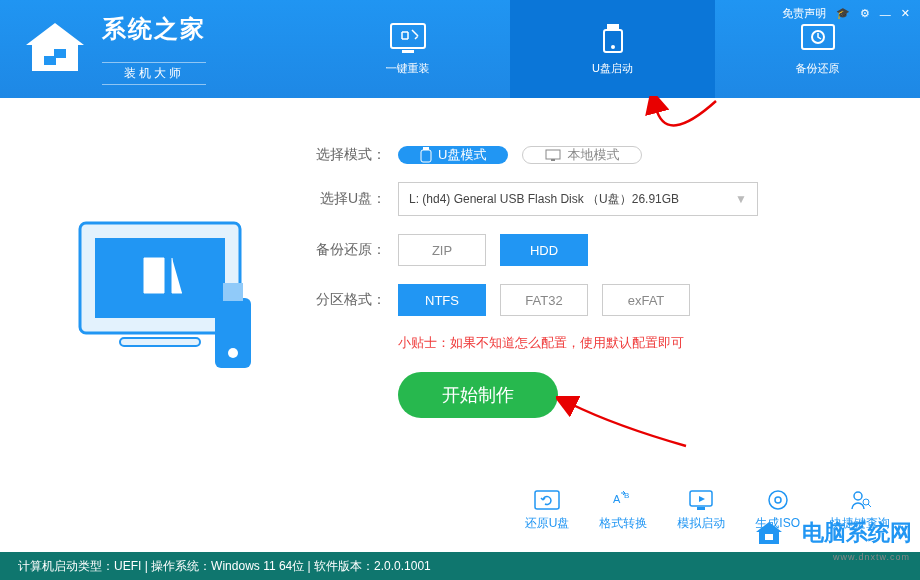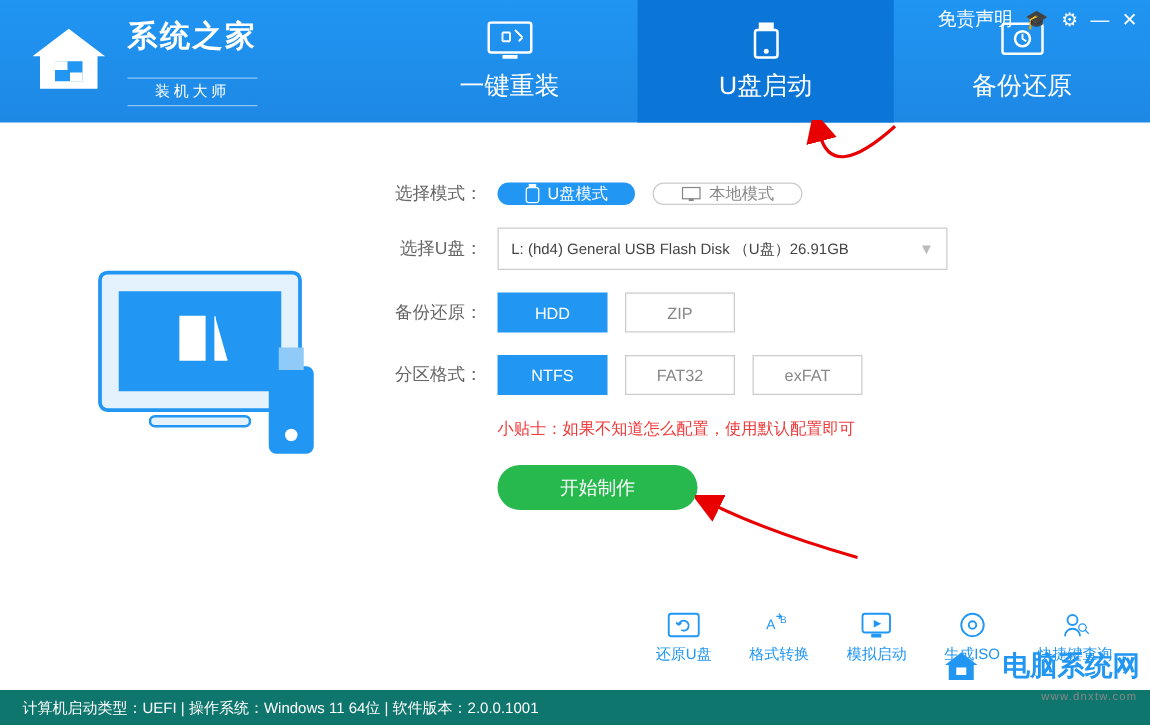--- a/index.html
+++ b/index.html
@@ -4,40 +4,40 @@
 <style>
 * { margin: 0; padding: 0; box-sizing: border-box; font-family: "Microsoft YaHei", sans-serif; }
 body { width: 920px; height: 580px; overflow: hidden; background: #fff; position: relative; }
 .header { height: 98px; background: linear-gradient(180deg, #2095f2 0%, #1e88e5 100%); display: flex; position: relative; }
 .logo-area { width: 305px; display: flex; align-items: center; padding-left: 20px; gap: 12px; }
 .logo-icon { width: 70px; height: 60px; position: relative; }
 .logo-text { color: #fff; }
 .logo-title { font-size: 24px; font-weight: bold; letter-spacing: 2px; }
 .logo-sub { font-size: 12px; letter-spacing: 3px; border-top: 1px solid rgba(255,255,255,.5); border-bottom: 1px solid rgba(255,255,255,.5); padding: 2px 4px; margin-top: 17px; text-align: center; }
 .tabs { display: flex; flex: 1; }
-.tab { flex: 1; display: flex; flex-direction: column; align-items: center; justify-content: center; color: #fff; font-size: 20px; cursor: pointer; gap: 6px; }
+.tab { flex: 1; display: flex; flex-direction: column; align-items: center; justify-content: center; color: #fff; font-size: 11px; cursor: pointer; gap: 6px; }
 .tab.active { background: #0b76d8; }
 .tab-icon { width: 40px; height: 32px; display: flex; align-items: center; justify-content: center; }
-.titlebar { position: absolute; top: 6px; right: 10px; display: flex; align-items: flex-end; gap: 10px; color: #fff; font-size: 15px; }
+.titlebar { position: absolute; top: 6px; right: 10px; display: flex; align-items: center; gap: 10px; color: #fff; font-size: 11px; }
 .titlebar span { cursor: pointer; }
 .main { padding: 30px 40px 0 40px; display: flex; gap: 8px; }
 .illus { width: 260px; display: flex; align-items: center; justify-content: center; padding-top: 40px; }
 .config { flex: 1; padding-top: 18px; }
 .row { display: flex; align-items: center; margin-bottom: 18px; }
 .row-label { width: 78px; color: #666; font-size: 14px; text-align: right; margin-right: 12px; }
 .pill { height: 18px; border-radius: 17px; display: inline-flex; align-items: center; justify-content: center; padding: 0 22px; font-size: 13px; cursor: pointer; gap: 6px; }
 .pill.blue { background: #2196f3; color: #fff; }
 .pill.gray { border: 1px solid #ccc; color: #888; margin-left: 14px; }
 .select { flex: 1; max-width: 360px; height: 34px; border: 1px solid #ccc; display: flex; align-items: center; padding: 0 10px; font-size: 12px; color: #444; font-family: monospace; justify-content: space-between; cursor: pointer; }
 .opt-group { display: flex; gap: 14px; }
 .opt { width: 88px; height: 32px; display: flex; align-items: center; justify-content: center; font-size: 13px; cursor: pointer; }
 .opt.sel { background: #2196f3; color: #fff; }
 .opt.un { border: 1px solid #ccc; color: #888; }
 .tip { color: #ef3a3a; font-size: 13px; margin-left: 90px; margin-bottom: 20px; }
-.start-btn { width: 160px; height: 36px; background: #27b84e; color: #fff; border-radius: 23px; display: flex; align-items: center; justify-content: center; font-size: 15px; margin-left: 90px; cursor: pointer; position: relative; }
+.start-btn { width: 160px; height: 46px; background: #27b84e; color: #fff; border-radius: 23px; display: flex; align-items: center; justify-content: center; font-size: 18px; margin-left: 90px; cursor: pointer; position: relative; }
 .bottom-tools { position: absolute; bottom: 48px; right: 30px; display: flex; gap: 30px; }
 .tool { display: flex; flex-direction: column; align-items: center; gap: 4px; color: #2196f3; font-size: 12px; cursor: pointer; }
 .tool-icon { width: 28px; height: 22px; }
 .statusbar { position: absolute; bottom: 0; left: 0; right: 0; height: 28px; background: #0f766e; color: #fff; font-size: 12px; display: flex; align-items: center; padding: 0 18px; }
 .arrow { position: absolute; pointer-events: none; }
 .arrow.a1 { top: 96px; left: 546px; }
 .arrow.a2 { top: 396px; left: 556px; }
 .watermark { position: absolute; bottom: 32px; right: 8px; display: flex; align-items: center; gap: 18px; color: #2196f3; }
 .watermark .wm-text { font-size: 22px; font-weight: bold; }
 .watermark .wm-url { position: absolute; bottom: -14px; right: 2px; font-size: 9px; color: #888; letter-spacing: 1px; }
@@ -134,22 +134,22 @@
     <div class="row">
       <div class="row-label">选择U盘：</div>
       <div class="select">
         <span>L: (hd4) General USB Flash Disk （U盘）26.91GB</span>
         <span style="color:#bbb">▼</span>
       </div>
     </div>
     <div class="row">
       <div class="row-label">备份还原：</div>
       <div class="opt-group">
+        <div class="opt un">ZIP</div>
         <div class="opt sel">HDD</div>
-        <div class="opt un">ZIP</div>
       </div>
     </div>
     <div class="row">
       <div class="row-label">分区格式：</div>
       <div class="opt-group">
         <div class="opt sel">NTFS</div>
         <div class="opt un">FAT32</div>
         <div class="opt un">exFAT</div>
       </div>
     </div>

